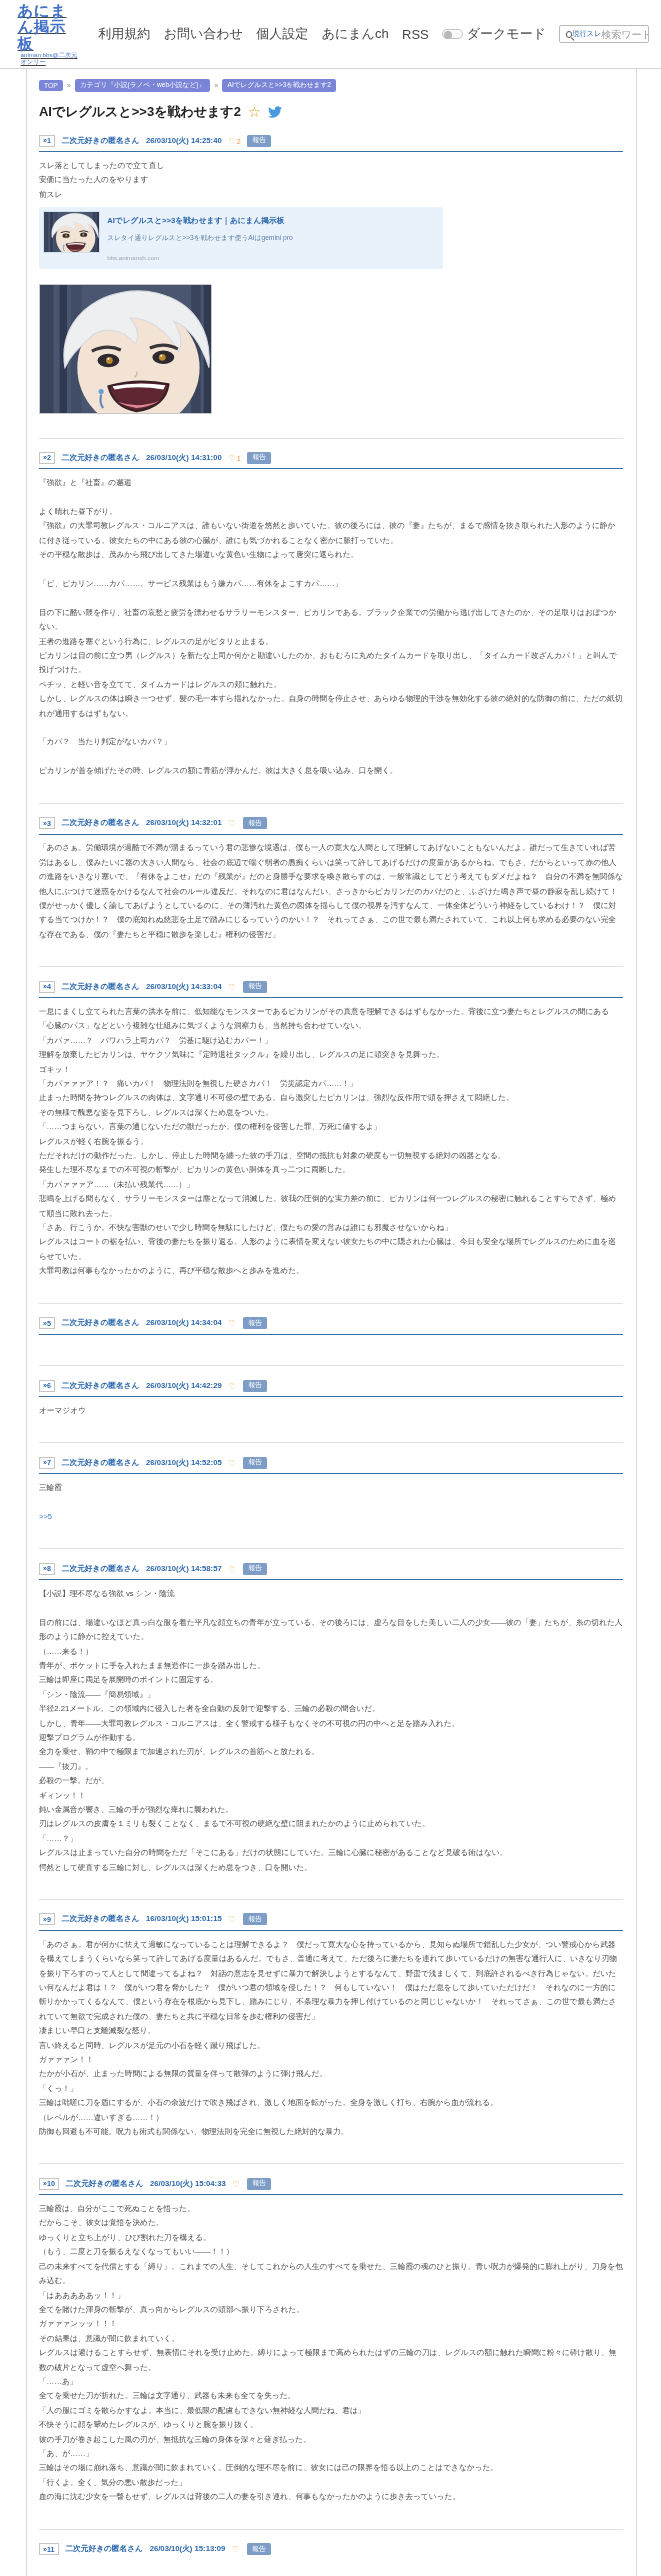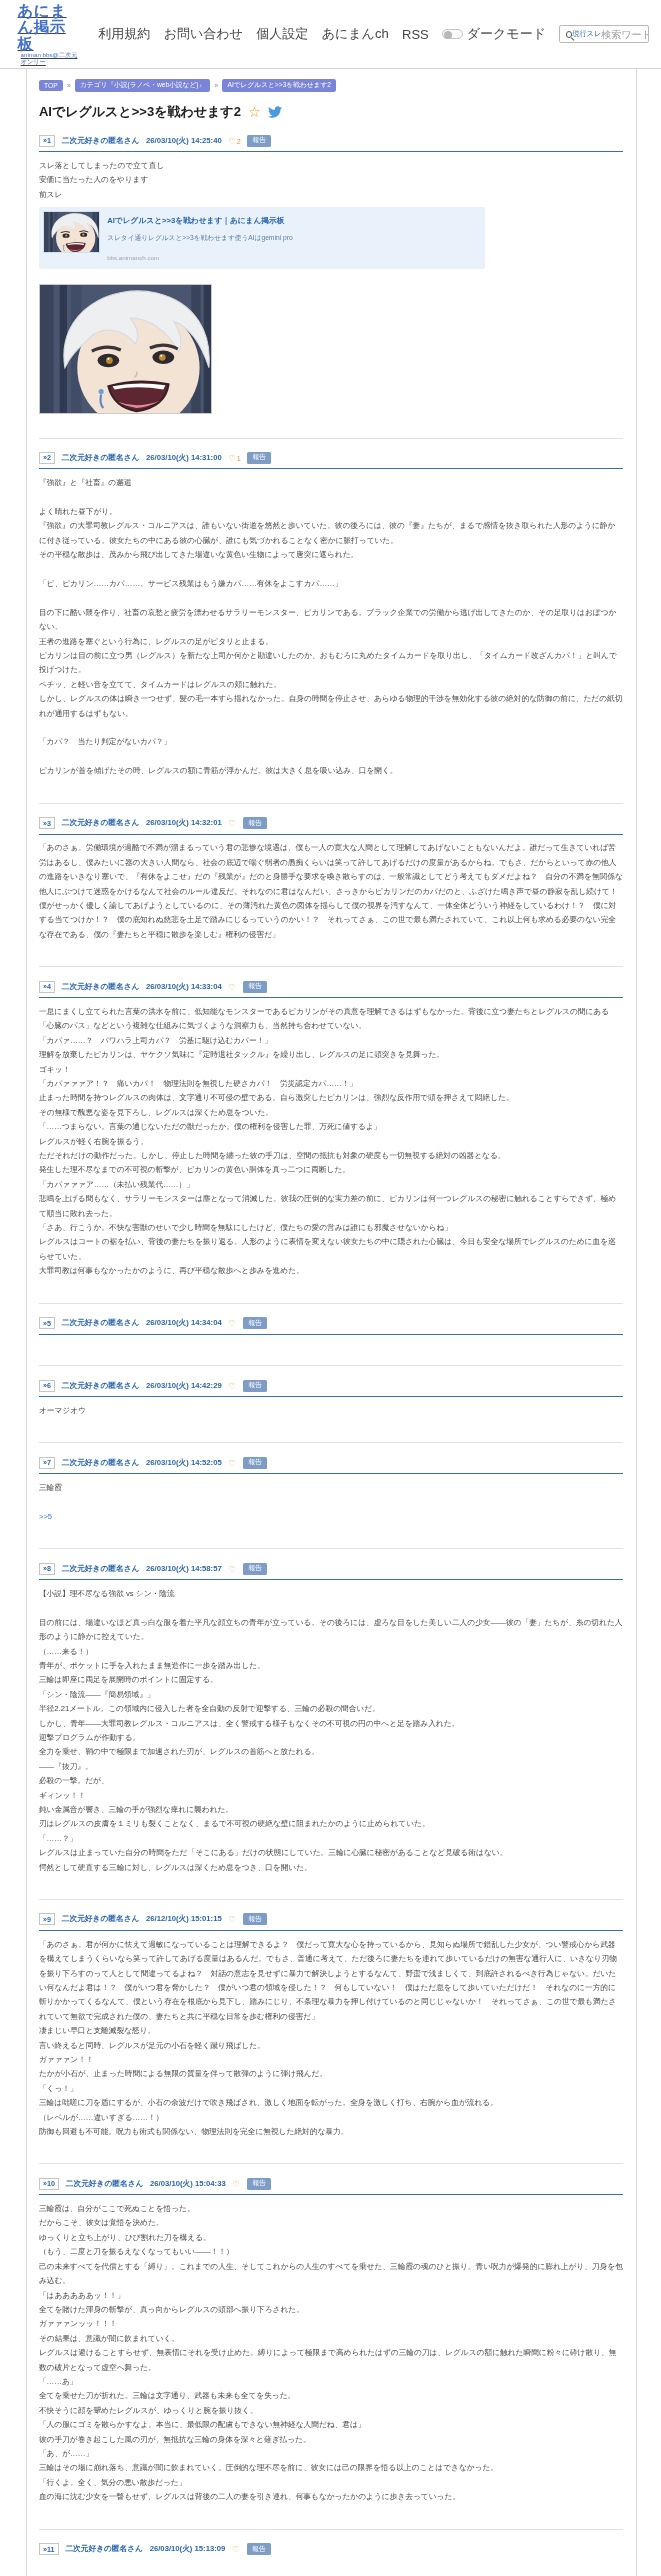--- a/index.html
+++ b/index.html
@@ -48,21 +48,21 @@
   .pname, .ptime { color:#2b67ad; font-weight:bold; font-size:7.7px; cursor:pointer; }
   .heart { color:#e8a43c; font-size:8.2px; cursor:pointer; }
   .heart .cnt { color:#e8923c; font-size:7.2px; margin-left:1px; }
   .report-btn { background:#7e9dc6; color:#fff; font-size:6.7px; padding:1.5px 5.2px; border-radius:1.5px; border:0; cursor:pointer; font-family:inherit; }
   .post-rule { border:0; border-top:1px solid #3a6ea5; margin:4.6px 0 6.7px; }
   .post-body { font-size:7.7px; line-height:14.4px; color:#474747; }
   .pline { min-height:14.4px; white-space:pre-wrap; word-break:break-word; }
   .res-link { color:#3f80cc; cursor:pointer; text-decoration:none; }
 
   
-  .link-card { display:flex; gap:7.2px; background:#e9f2fa; border-radius:2.1px; padding:4.1px; margin:5.2px 0 9.3px; width:446px; cursor:pointer; }
+  .link-card { display:flex; gap:7.2px; background:#e9f2fa; border-radius:2.1px; padding:4.1px; margin:5.2px 0 9.3px; width:404px; cursor:pointer; }
   .card-thumb { width:57px; height:42px; flex:0 0 auto; overflow:hidden; border:0.5px solid #cfe0ee; background:#4a5570; }
   .card-text { padding-top:2.1px; }
   .card-title { color:#2b67ad; font-weight:bold; font-size:7.7px; margin-bottom:3.1px; }
   .card-desc { color:#5b7ea6; font-size:6.7px; margin-bottom:5.2px; }
   .card-url { color:#97a6b6; font-size:6.2px; }
 
   .post-image { width:173px; height:130px; border:0.5px solid #c9c9c9; margin-top:14.4px; background:#4a5570; overflow:hidden; cursor:pointer; }
   .post-image svg, .card-thumb svg { display:block; width:100%; height:100%; }
 </style>
 </head>
@@ -332,21 +332,21 @@
           <div class="pline">「……？」</div>
           <div class="pline">レグルスは止まっていた自分の時間をただ「そこにある」だけの状態にしていた。三輪に心臓に秘密があることなど見破る術はない。</div>
           <div class="pline">愕然として硬直する三輪に対し、レグルスは深くため息をつき、口を開いた。</div>
         </div>
   </section>
 
   <section class="post">
     <div class="post-head">
       <span class="pnum">»9</span>
       <span class="pname">二次元好きの匿名さん</span>
-      <span class="ptime">26/12/10(火) 15:01:15</span>
+      <span class="ptime">16/03/10(火) 15:01:15</span>
       <span class="heart">♡<span class="cnt"></span></span>
       <button class="report-btn">報告</button>
     </div>
     <hr class="post-rule">
     <div class="post-body">
           <div class="pline">「あのさぁ。君が何かに怯えて過敏になっていることは理解できるよ？　僕だって寛大な心を持っているから、見知らぬ場所で錯乱した少女が、つい警戒心から武器を構えてしまうくらいなら笑って許してあげる度量はあるんだ。でもさ、普通に考えて、ただ後ろに妻たちを連れて歩いているだけの無害な通行人に、いきなり刃物を振り下ろすのって人として間違ってるよね？　対話の意志を見せずに暴力で解決しようとするなんて、野蛮で浅ましくて、到底許されるべき行為じゃない。だいたい何なんだよ君は！？　僕がいつ君を脅かした？　僕がいつ君の領域を侵した！？　何もしていない！　僕はただ息をして歩いていただけだ！　それなのに一方的に斬りかかってくるなんて、僕という存在を根底から見下し、踏みにじり、不条理な暴力を押し付けているのと同じじゃないか！　それってさぁ、この世で最も満たされていて無欲で完成された僕の、妻たちと共に平穏な日常を歩む権利の侵害だ」</div>
           <div class="pline">凄まじい早口と支離滅裂な怒り。</div>
           <div class="pline">言い終えると同時、レグルスが足元の小石を軽く蹴り飛ばした。</div>
           <div class="pline">ガァァァン！！</div>
           <div class="pline">たかが小石が、止まった時間による無限の質量を伴って散弾のように弾け飛んだ。</div>
@@ -372,22 +372,22 @@
           <div class="pline">ゆっくりと立ち上がり、ひび割れた刀を構える。</div>
           <div class="pline">（もう、二度と刀を振るえなくなってもいい——！！）</div>
           <div class="pline">己の未来すべてを代償とする「縛り」。これまでの人生、そしてこれからの人生のすべてを乗せた、三輪霞の魂のひと振り。青い呪力が爆発的に膨れ上がり、刀身を包み込む。</div>
           <div class="pline">「はあああああッ！！」</div>
           <div class="pline">全てを賭けた渾身の斬撃が、真っ向からレグルスの頭部へ振り下ろされた。</div>
           <div class="pline">ガァァァンッッ！！！</div>
           <div class="pline">その結果は、意識が闇に飲まれていく。</div>
           <div class="pline">レグルスは避けることすらせず、無表情にそれを受け止めた。縛りによって極限まで高められたはずの三輪の刀は、レグルスの額に触れた瞬間に粉々に砕け散り、無数の破片となって虚空へ舞った。</div>
           <div class="pline">「……あ」</div>
           <div class="pline">全てを乗せた刀が折れた。三輪は文字通り、武器も未来も全てを失った。</div>
+          <div class="pline">「人の服にゴミを散らかすなよ。本当に、最低限の配慮もできない無神経な人間だね、君は」</div>
           <div class="pline">不快そうに顔を顰めたレグルスが、ゆっくりと腕を振り抜く。</div>
-          <div class="pline">「人の服にゴミを散らかすなよ。本当に、最低限の配慮もできない無神経な人間だね、君は」</div>
           <div class="pline">彼の手刀が巻き起こした風の刃が、無抵抗な三輪の身体を深々と薙ぎ払った。</div>
           <div class="pline">「あ、が……」</div>
           <div class="pline">三輪はその場に崩れ落ち、意識が闇に飲まれていく。圧倒的な理不尽を前に、彼女には己の限界を悟る以上のことはできなかった。</div>
           <div class="pline">「行くよ。全く、気分の悪い散歩だった」</div>
           <div class="pline">血の海に沈む少女を一瞥もせず、レグルスは背後の二人の妻を引き連れ、何事もなかったかのように歩き去っていった。</div>
         </div>
   </section>
 
   <section class="post">
     <div class="post-head">

